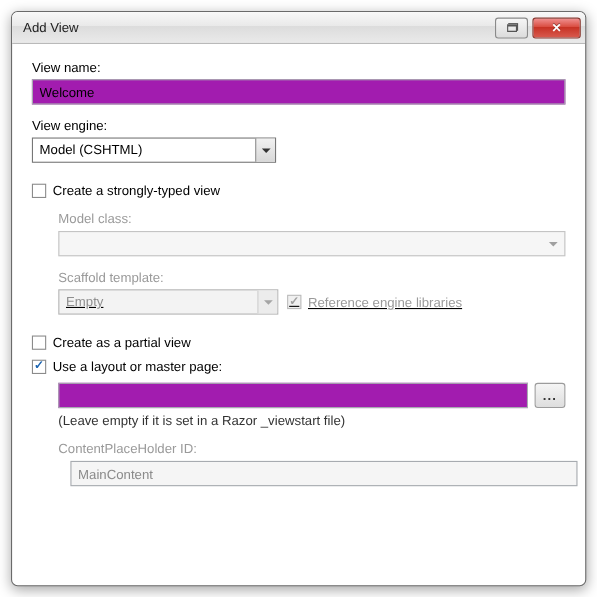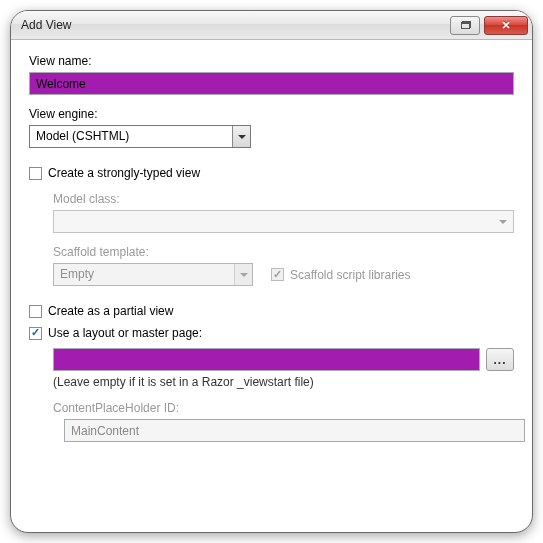--- a/index.html
+++ b/index.html
@@ -9,21 +9,21 @@
     font-family: "Segoe UI", Tahoma, sans-serif;
     font-size: 12px;
     background: #fff;
     width: 543px;
     height: 543px;
   }
   .window {
     width: 523px;
     height: 523px;
     border: 1px solid #6a6a6a;
-    border-radius: 18px;
+    border-radius: 6px;
     box-shadow: 0 3px 12px rgba(0,0,0,0.35);
     background: #fff;
     display: flex;
     flex-direction: column;
     overflow: hidden;
   }
   .titlebar {
     height: 29px;
     background: linear-gradient(to bottom, #f8f8f8 0%, #e9e9e9 45%, #dcdcdc 46%, #eaeaea 100%);
     border-bottom: 1px solid #b9b9b9;
@@ -211,30 +211,30 @@
 
     <div class="indent">
       <div class="label disabled">Model class:</div>
       <div class="drop-full">
         <div class="tri"></div>
       </div>
 
       <div class="sep"></div>
 
       <div class="label disabled">Scaffold template:</div>
-      <div class="row" style="gap:18px;">
+      <div class="row" style="gap:8px;text-decoration:underline;">
         <div class="combo wide disabled" style="width:200px;">
           <div class="combo-text">Empty</div>
           <div class="combo-btn">
             <div class="tri"></div>
           </div>
         </div>
         <div class="row">
           <span class="check disabled checked"></span>
-          <span class="label disabled" style="margin:0">Scaffold script libraries</span>
+          <span class="label disabled" style="margin:0">Reference engine libraries</span>
         </div>
       </div>
     </div>
 
     <div style="height:18px"></div>
 
     <div class="row">
       <span class="check"></span>
       <span>Create as a partial view</span>
     </div>

